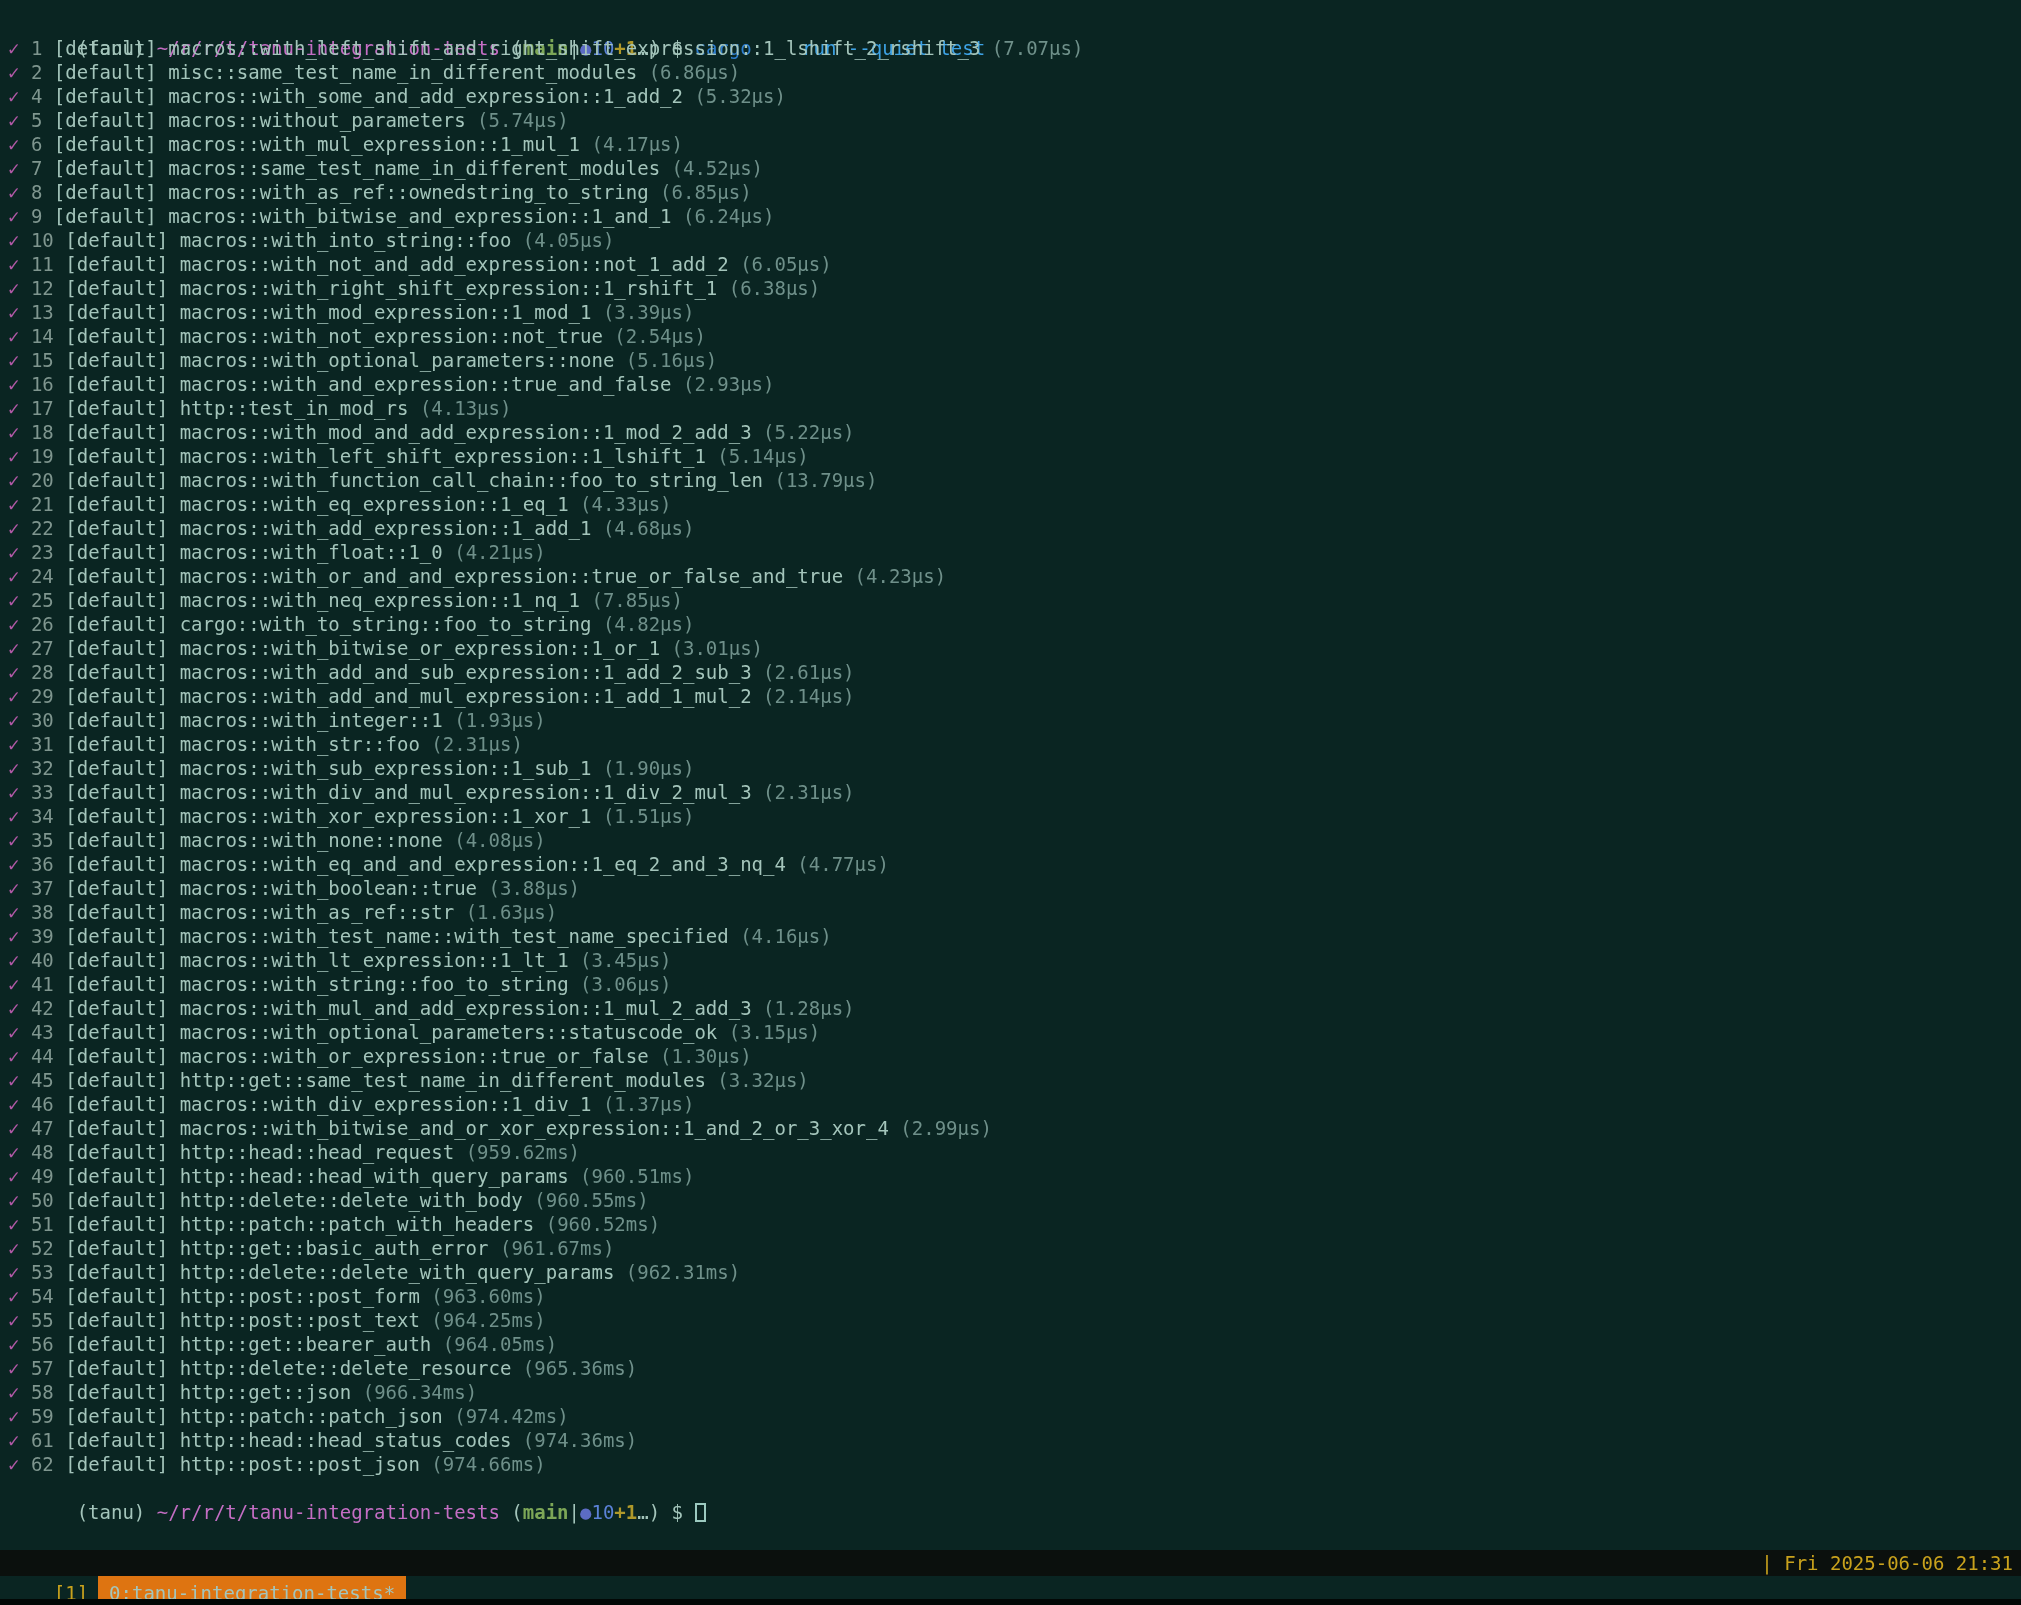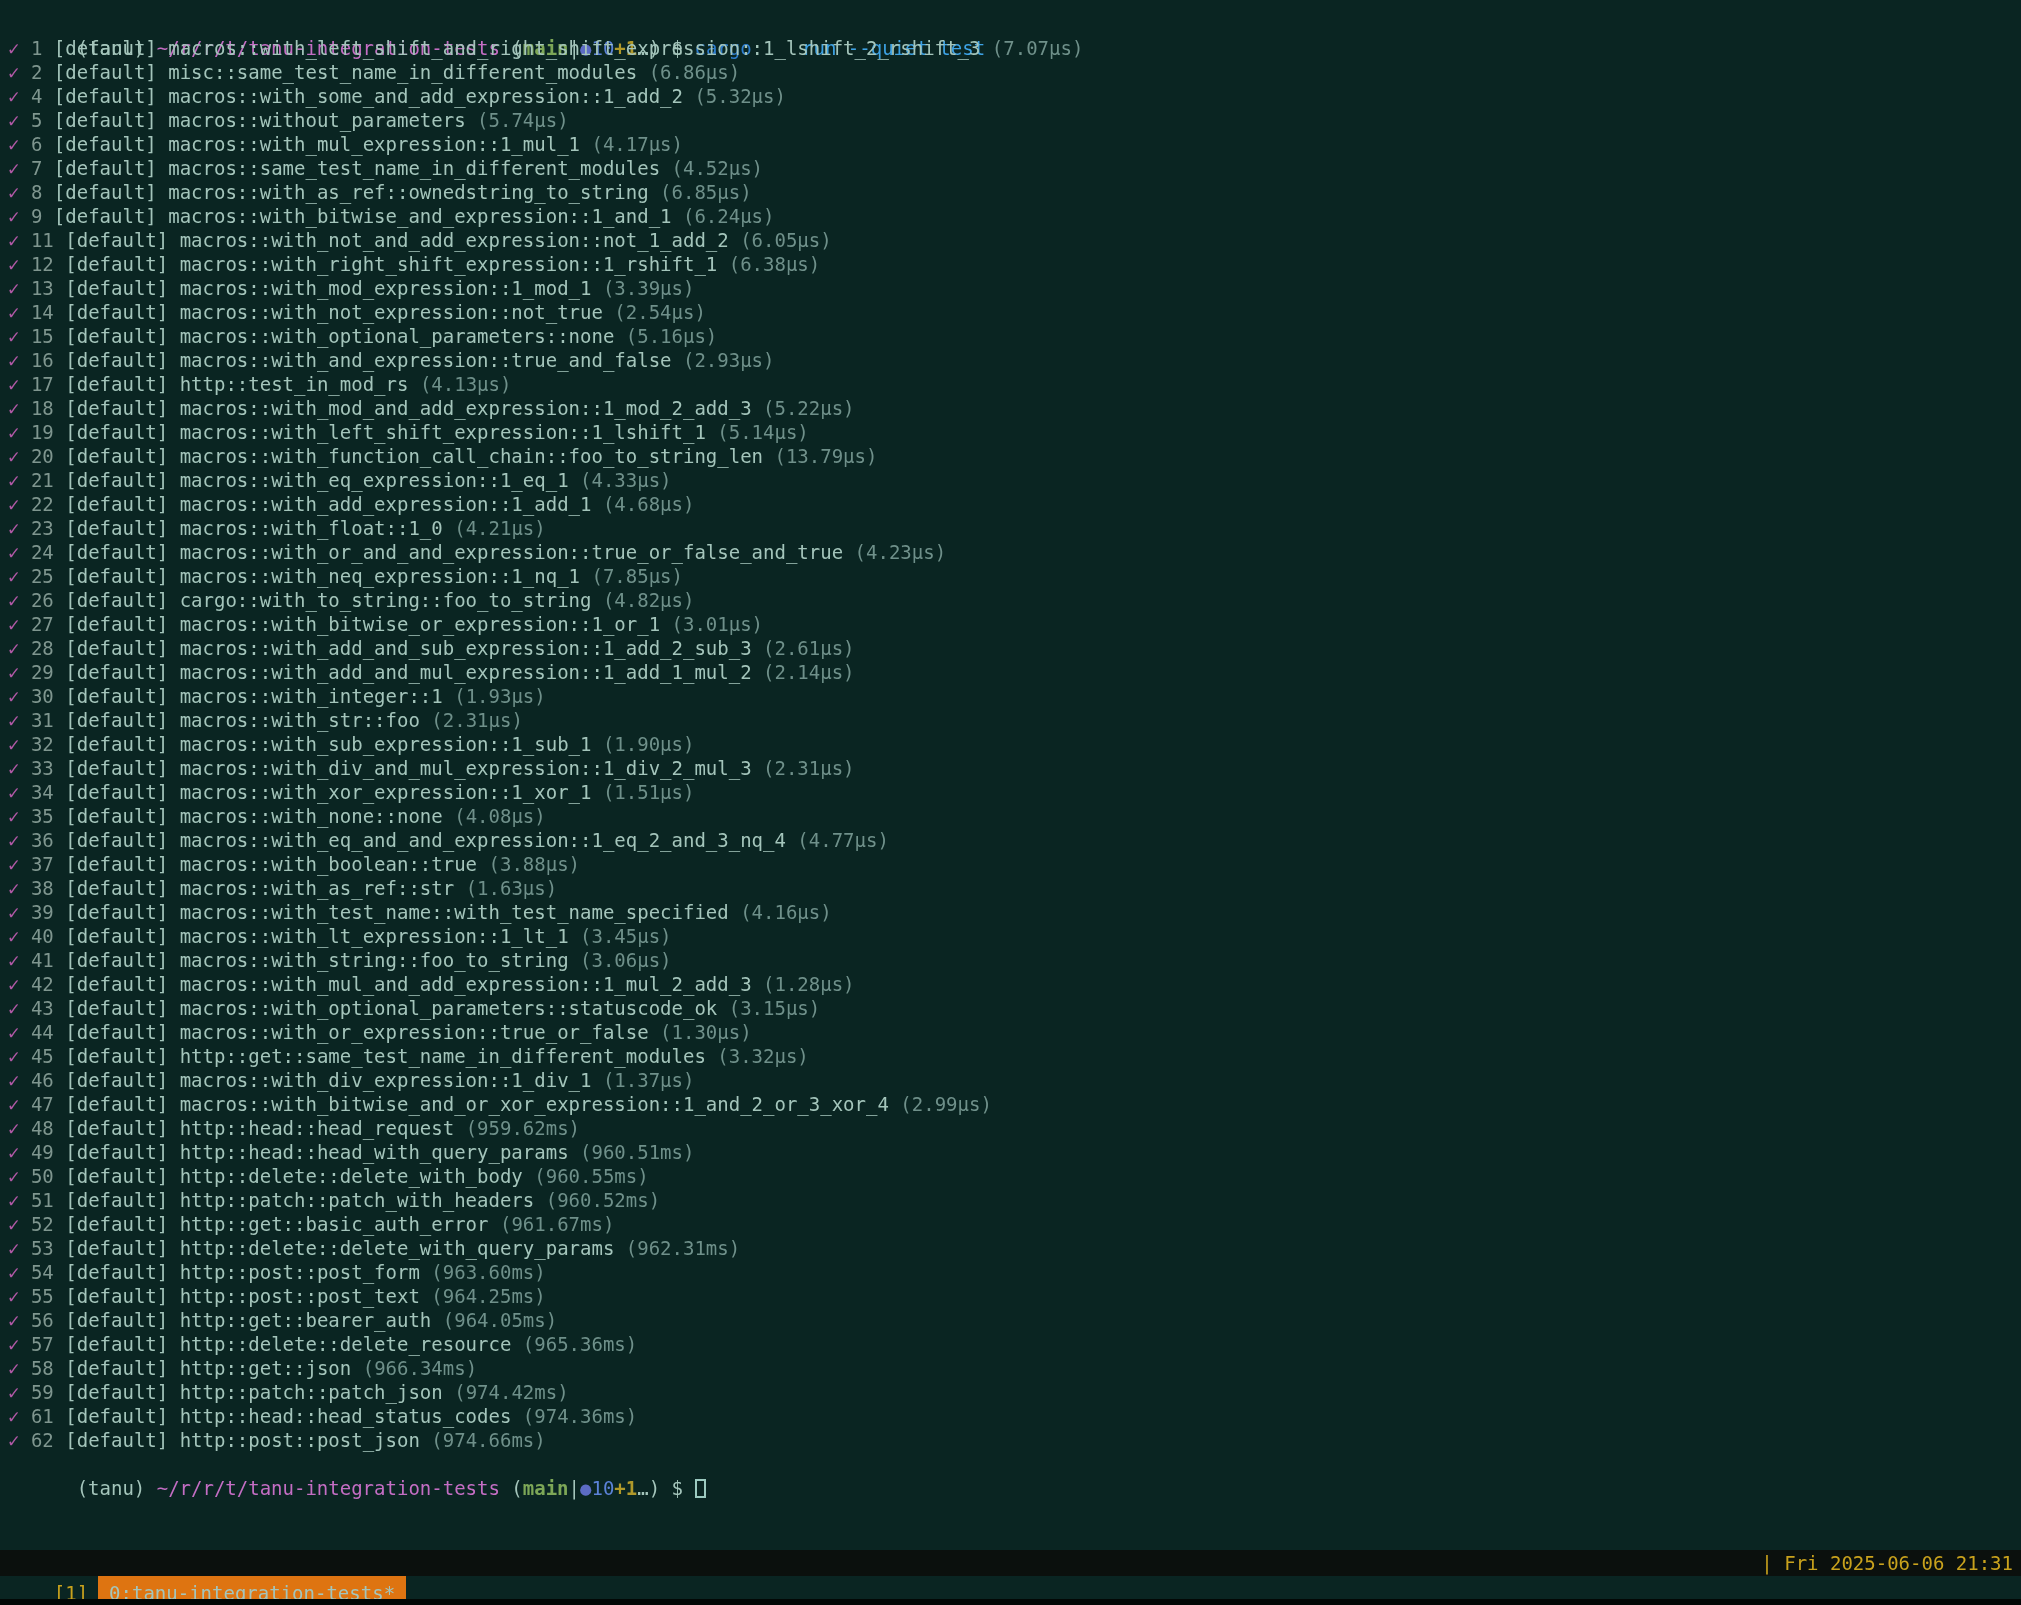--- a/index.html
+++ b/index.html
@@ -65,20 +65,21 @@
     </div>
     <div id="test-output">
         <div class="line"><span class="c-check">✓</span> <span class="c-num">1</span> <span class="c-fg">[default] macros::with_left_shift_and_right_shift_expression::1_lshift_2_rshift_3</span> <span class="c-dur">(7.07µs)</span></div>
         <div class="line"><span class="c-check">✓</span> <span class="c-num">2</span> <span class="c-fg">[default] misc::same_test_name_in_different_modules</span> <span class="c-dur">(6.86µs)</span></div>
         <div class="line"><span class="c-check">✓</span> <span class="c-num">4</span> <span class="c-fg">[default] macros::with_some_and_add_expression::1_add_2</span> <span class="c-dur">(5.32µs)</span></div>
         <div class="line"><span class="c-check">✓</span> <span class="c-num">5</span> <span class="c-fg">[default] macros::without_parameters</span> <span class="c-dur">(5.74µs)</span></div>
         <div class="line"><span class="c-check">✓</span> <span class="c-num">6</span> <span class="c-fg">[default] macros::with_mul_expression::1_mul_1</span> <span class="c-dur">(4.17µs)</span></div>
         <div class="line"><span class="c-check">✓</span> <span class="c-num">7</span> <span class="c-fg">[default] macros::same_test_name_in_different_modules</span> <span class="c-dur">(4.52µs)</span></div>
         <div class="line"><span class="c-check">✓</span> <span class="c-num">8</span> <span class="c-fg">[default] macros::with_as_ref::ownedstring_to_string</span> <span class="c-dur">(6.85µs)</span></div>
         <div class="line"><span class="c-check">✓</span> <span class="c-num">9</span> <span class="c-fg">[default] macros::with_bitwise_and_expression::1_and_1</span> <span class="c-dur">(6.24µs)</span></div>
+        <div class="line"><span class="c-check">✓</span> <span class="c-num">10</span> <span class="c-fg">[default] macros::with_into_string::foo</span> <span class="c-dur">(4.05µs)</span></div>
         <div class="line"><span class="c-check">✓</span> <span class="c-num">11</span> <span class="c-fg">[default] macros::with_not_and_add_expression::not_1_add_2</span> <span class="c-dur">(6.05µs)</span></div>
         <div class="line"><span class="c-check">✓</span> <span class="c-num">12</span> <span class="c-fg">[default] macros::with_right_shift_expression::1_rshift_1</span> <span class="c-dur">(6.38µs)</span></div>
         <div class="line"><span class="c-check">✓</span> <span class="c-num">13</span> <span class="c-fg">[default] macros::with_mod_expression::1_mod_1</span> <span class="c-dur">(3.39µs)</span></div>
         <div class="line"><span class="c-check">✓</span> <span class="c-num">14</span> <span class="c-fg">[default] macros::with_not_expression::not_true</span> <span class="c-dur">(2.54µs)</span></div>
         <div class="line"><span class="c-check">✓</span> <span class="c-num">15</span> <span class="c-fg">[default] macros::with_optional_parameters::none</span> <span class="c-dur">(5.16µs)</span></div>
         <div class="line"><span class="c-check">✓</span> <span class="c-num">16</span> <span class="c-fg">[default] macros::with_and_expression::true_and_false</span> <span class="c-dur">(2.93µs)</span></div>
         <div class="line"><span class="c-check">✓</span> <span class="c-num">17</span> <span class="c-fg">[default] http::test_in_mod_rs</span> <span class="c-dur">(4.13µs)</span></div>
         <div class="line"><span class="c-check">✓</span> <span class="c-num">18</span> <span class="c-fg">[default] macros::with_mod_and_add_expression::1_mod_2_add_3</span> <span class="c-dur">(5.22µs)</span></div>
         <div class="line"><span class="c-check">✓</span> <span class="c-num">19</span> <span class="c-fg">[default] macros::with_left_shift_expression::1_lshift_1</span> <span class="c-dur">(5.14µs)</span></div>
         <div class="line"><span class="c-check">✓</span> <span class="c-num">20</span> <span class="c-fg">[default] macros::with_function_call_chain::foo_to_string_len</span> <span class="c-dur">(13.79µs)</span></div>

